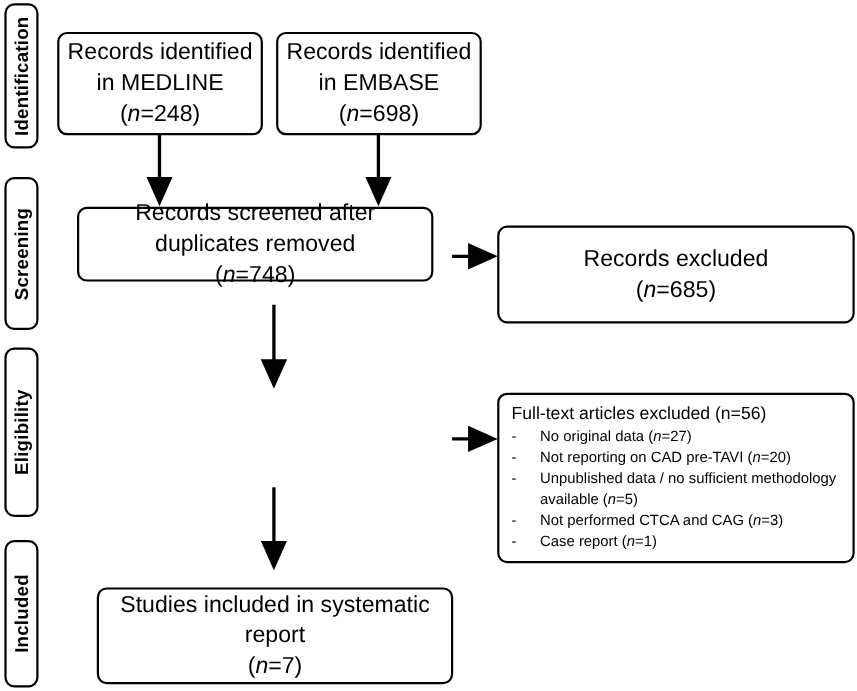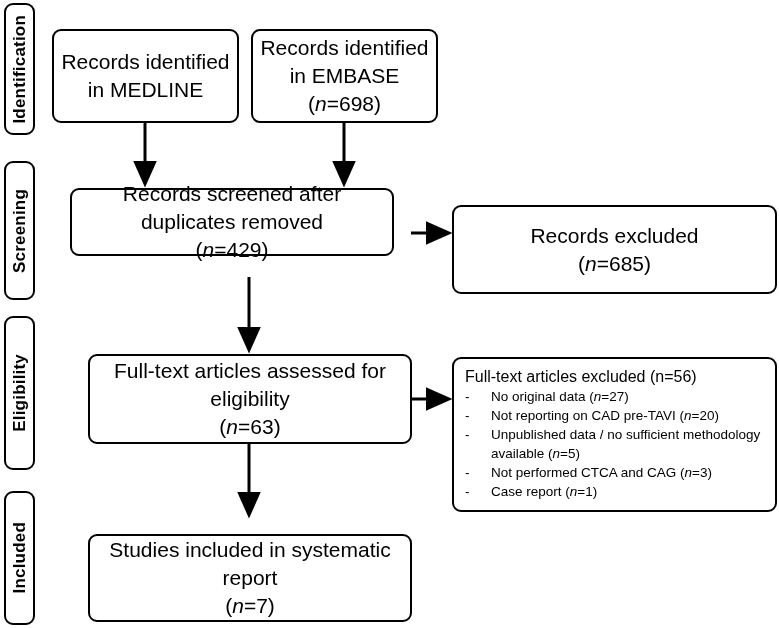--- a/index.html
+++ b/index.html
@@ -139,53 +139,47 @@
   </div>
 
   <div class="stage-label" style="left:4px; top:491px; width:31px; height:134px;">
     <span class="stage-label-text">Included</span>
   </div>
 
   <div class="node" style="left:52px; top:29px; width:187px; height:94px;">
     <div class="node-text">
       <span class="ln">Records identified</span>
       <span class="ln">in MEDLINE</span>
+      <span class="ln"><span>(</span><span class="ital">n</span><span>=248)</span></span>
     </div>
   </div>
 
   <div class="node" style="left:251px; top:29px; width:187px; height:94px;">
     <div class="node-text">
       <span class="ln">Records identified</span>
       <span class="ln">in EMBASE</span>
       <span class="ln"><span>(</span><span class="ital">n</span><span>=698)</span></span>
     </div>
   </div>
 
   <div class="node" style="left:70px; top:188px; width:324px; height:68px;">
     <div class="node-text">
       <span class="ln">Records screened after</span>
       <span class="ln">duplicates removed</span>
-      <span class="ln"><span>(</span><span class="ital">n</span><span>=429)</span></span>
+      <span class="ln"><span>(</span><span class="ital">n</span><span>=748)</span></span>
     </div>
   </div>
 
   <div class="node" style="left:452px; top:205px; width:325px; height:89px;">
     <div class="node-text">
       <span class="ln">Records excluded</span>
       <span class="ln"><span>(</span><span class="ital">n</span><span>=685)</span></span>
     </div>
   </div>
 
-  <div class="node" style="left:88px; top:354px; width:324px; height:90px;">
-    <div class="node-text">
-      <span class="ln">Full-text articles assessed for</span>
-      <span class="ln">eligibility</span>
-      <span class="ln"><span>(</span><span class="ital">n</span><span>=63)</span></span>
-    </div>
-  </div>
 
   <div class="node excl-detail" style="left:452px; top:357px; width:325px; height:155px;">
     <div class="excl-body">
       <div class="excl-heading">Full-text articles excluded (n=56)</div>
       <ul class="excl-list">
         <li>
           <span class="excl-dash">-</span>
           <span class="excl-item-text"><span>No original data (</span><span class="ital">n</span><span>=27)</span></span>
         </li>
         <li>

